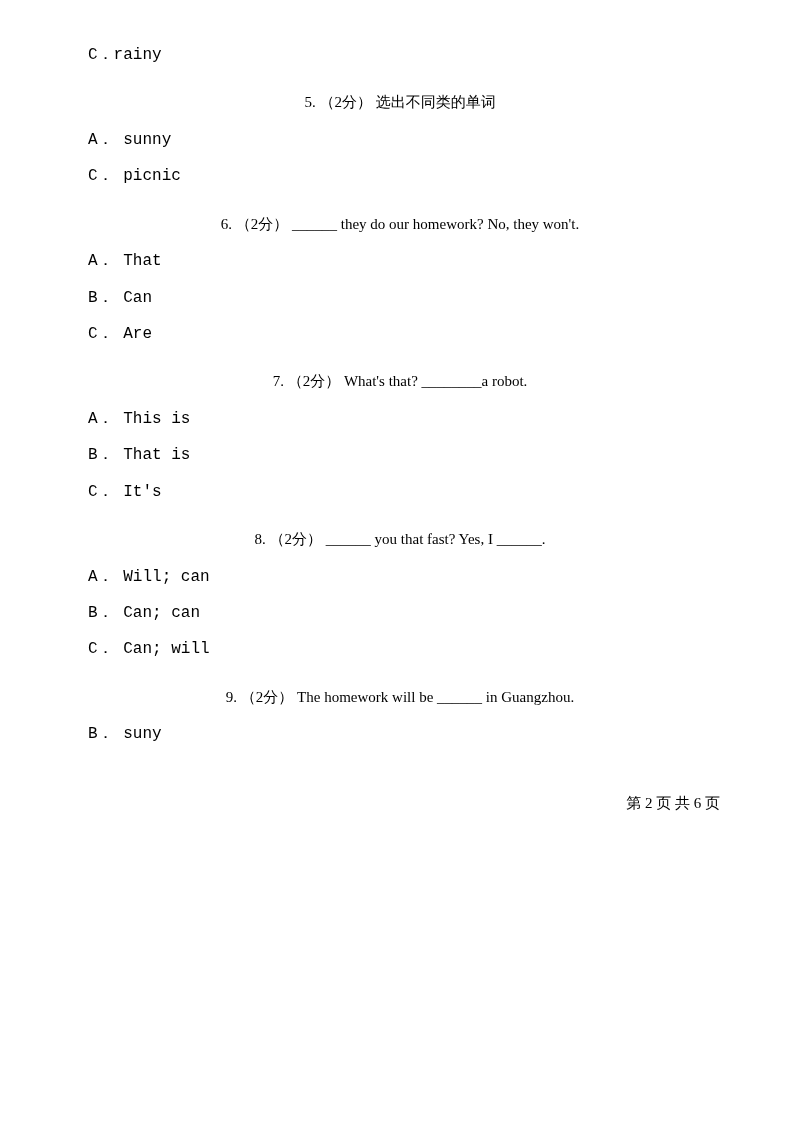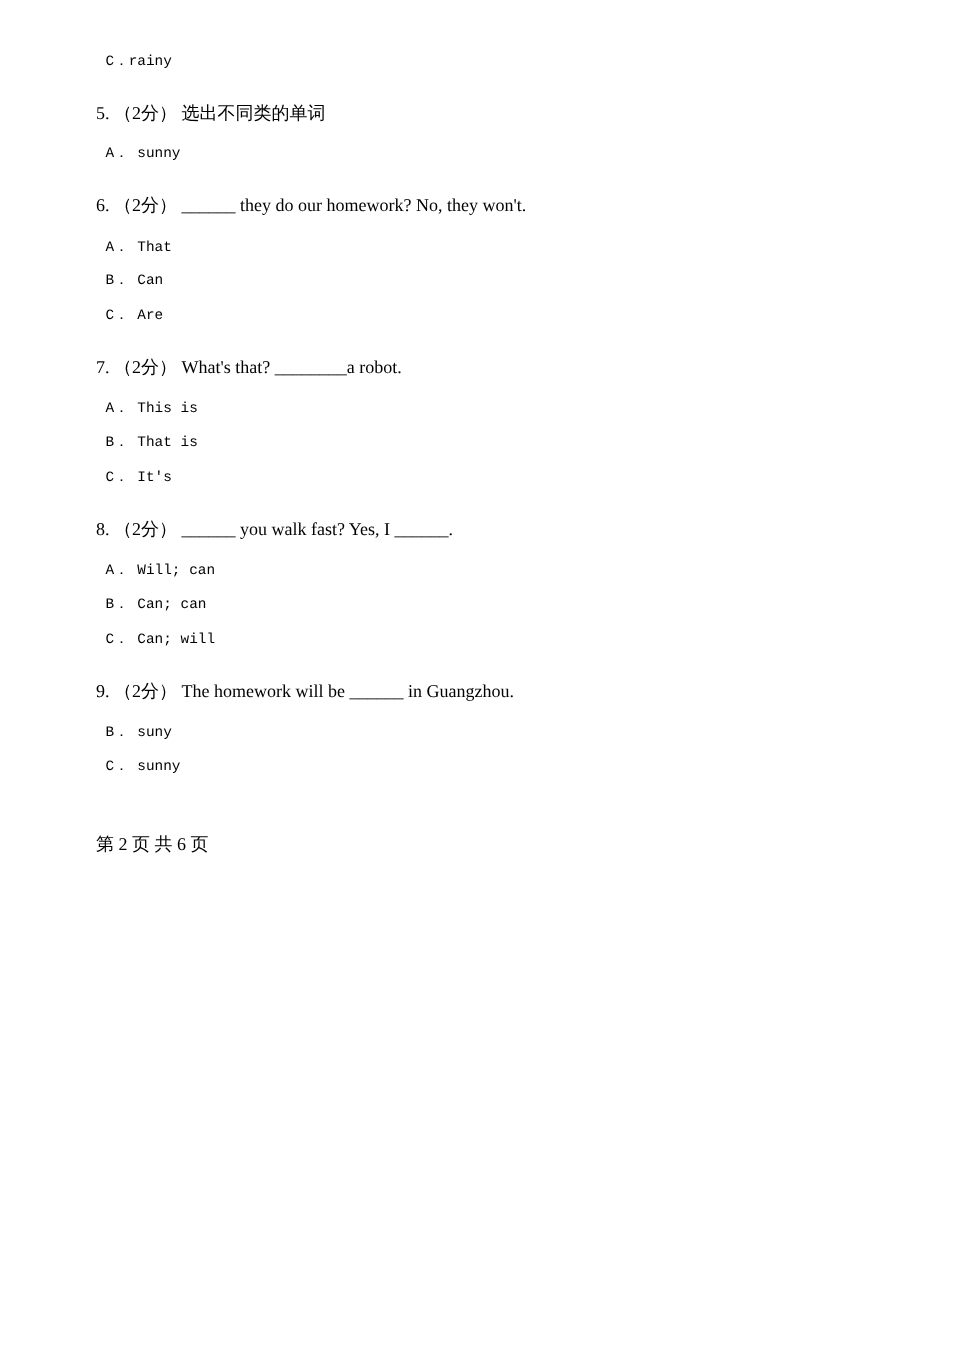--- a/index.html
+++ b/index.html
@@ -18,30 +18,31 @@
       line-height: 1.8;
     }
     .question-block {
       margin-bottom: 18px;
     }
     .question-title {
       margin-bottom: 8px;
       font-family: "SimSun", "宋体", serif;
       font-size: 15px;
       line-height: 1.9;
+      text-align: center;
     }
     .option {
       margin-bottom: 6px;
       font-family: "Courier New", "SimSun", monospace;
-      font-size: 12px;
+      font-size: 16px;
       line-height: 1.9;
       padding-left: 8px;
     }
     .page-footer {
-      text-align: left;
+      text-align: right;
       margin-top: 40px;
       font-size: 15px;
       font-family: "SimSun", "宋体", serif;
     }
   </style>
 </head>
 <body>
 
 <div class="question-block">
   <div class="option">C．rainy</div>
@@ -50,20 +51,24 @@
 <div class="question-block">
   <div class="question-title">
     <span>5.</span>
     <span>（2分）</span>
     <span> </span>
     <span>选出不同类的单词</span>
   </div>
   <div class="option">
     <span>A．</span>
     <span>sunny</span>
+  </div>
+  <div class="option">
+    <span>C．</span>
+    <span>picnic</span>
   </div>
 </div>
 
 <div class="question-block">
   <div class="question-title">
     <span>6.</span>
     <span>（2分）</span>
     <span> </span>
     <span>______ they do our homework? No, they won't.</span>
   </div>
@@ -100,21 +105,21 @@
     <span>C．</span>
     <span>It's</span>
   </div>
 </div>
 
 <div class="question-block">
   <div class="question-title">
     <span>8.</span>
     <span>（2分）</span>
     <span> </span>
-    <span>______ you walk fast? Yes, I ______.</span>
+    <span>______ you that fast? Yes, I ______.</span>
   </div>
   <div class="option">
     <span>A．</span>
     <span>Will; can</span>
   </div>
   <div class="option">
     <span>B．</span>
     <span>Can; can</span>
   </div>
   <div class="option">
@@ -127,21 +132,17 @@
   <div class="question-title">
     <span>9.</span>
     <span>（2分）</span>
     <span> </span>
     <span>The homework will be ______ in Guangzhou.</span>
   </div>
   <div class="option">
     <span>B．</span>
     <span>suny</span>
   </div>
-  <div class="option">
-    <span>C．</span>
-    <span>sunny</span>
-  </div>
 </div>
 
 <div class="page-footer">
   <span>第 2 页 共 6 页</span>
 </div>
 
 </body></html>

